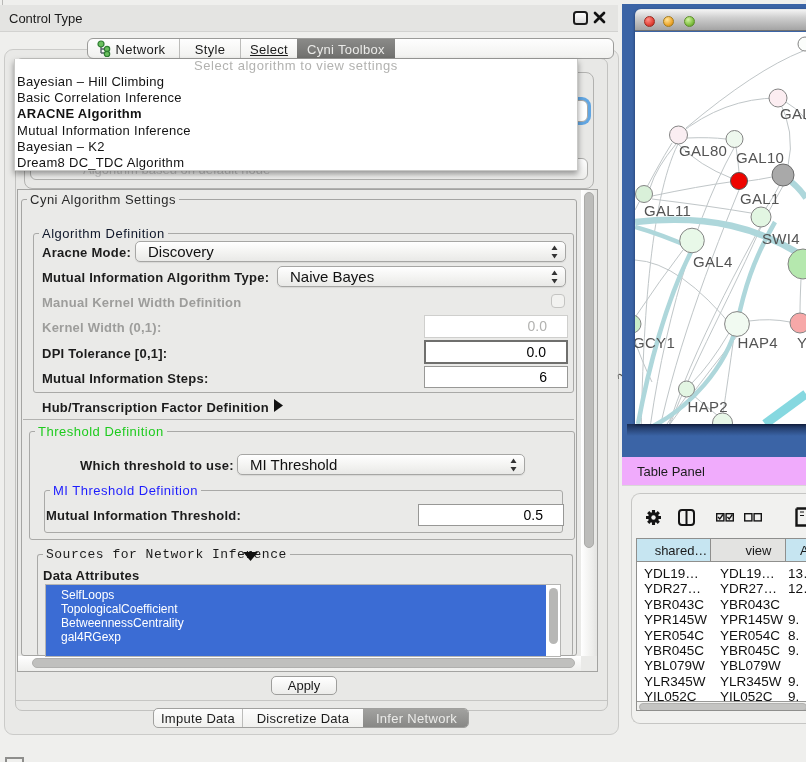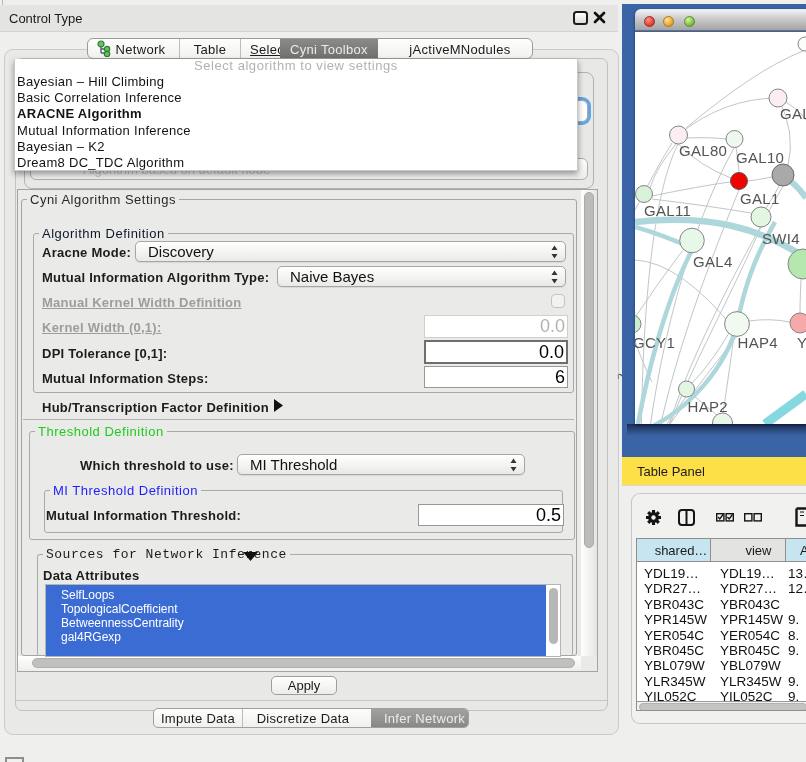--- a/index.html
+++ b/index.html
@@ -1,25 +1,25 @@
 <!DOCTYPE html>
 <html><head>
 <meta charset="utf-8">
 <style>
   * { margin:0; padding:0; box-sizing:border-box; }
   html,body { width:806px; height:762px; overflow:hidden; }
   body { font-family:"Liberation Sans", sans-serif; background:#efefed; position:relative; }
   .abs { position:absolute; }
   .lbl { position:absolute; font-size:13px; font-weight:bold; color:#1c1c1c; white-space:nowrap; letter-spacing:0.25px; }
-  .glbl { position:absolute; font-size:13px; font-weight:bold; color:#9d9d9b; white-space:nowrap; letter-spacing:0.25px;text-decoration:underline; }
+  .glbl { position:absolute; font-size:13px; font-weight:bold; color:#9d9d9b; white-space:nowrap; letter-spacing:0.25px; }
   .combo { position:absolute; height:21px; border:1px solid #a6a6a4; border-radius:5px;
            background:linear-gradient(#ffffff,#f2f2f0 60%,#e9e9e7); box-shadow:0 1px 1px rgba(0,0,0,.08);
            font-size:15px; color:#111; line-height:19px; padding-left:12px; white-space:nowrap; }
   .carr { position:absolute; right:7px; top:3px; width:7px; height:14px; }
-  .tfield { position:absolute; background:#fff; font-size:18px; text-align:right; padding-right:2px; white-space:nowrap; }
+  .tfield { position:absolute; background:#fff; font-size:14px; text-align:right; padding-right:20px; white-space:nowrap; }
   .grp { position:absolute; border:1px solid #a9a9a7; border-radius:3px; }
   .gtitle { position:absolute; font-size:13px; background:#eaeae8; padding:0 3px; white-space:nowrap; letter-spacing:0.5px; }
 </style>
 </head>
 <body>
 
 <div class="abs" style="left:2px;top:0;width:1px;height:5px;background:#b9b9b7;"></div>
 <div class="abs" style="left:0;top:5px;width:618px;height:27px;background:#e4e4e2;border-bottom:1px solid #d2d2d0;">
   <div class="abs" style="left:9px;top:0;height:27px;line-height:28px;font-size:13px;color:#1b1b1b;">Control Type</div>
   <div class="abs" style="left:573px;top:6px;width:15px;height:14px;border:2px solid #1c1c1c;border-radius:3.5px;background:linear-gradient(#fff,#ddd);"></div>
@@ -96,42 +96,41 @@
   </svg>
 <div class="lbl" style="left:43px;top:568px;">Data Attributes</div>
 <div class="abs" style="left:45px;top:584px;width:516px;height:73px;background:#fff;border:1px solid #b5b5b3;"></div>
 <div class="abs" style="left:46px;top:585px;width:500px;height:71px;background:#3b6cd4;"></div>
 <div class="abs" style="left:61px;top:588px;font-size:12px;color:#fff;line-height:14px;white-space:nowrap;">SelfLoops<br>TopologicalCoefficient<br>BetweennessCentrality<br>gal4RGexp</div>
 <div class="abs" style="left:549px;top:588px;width:9px;height:56px;border-radius:5px;background:#b7b7b5;"></div>
 
 <div class="abs" style="left:271px;top:676px;width:66px;height:19px;border:1px solid #9e9e9c;border-radius:5px;background:linear-gradient(#ffffff,#ececea);font-size:13px;text-align:center;line-height:18px;color:#1a1a1a;">Apply</div>
 <div class="abs" style="left:16px;top:700px;width:591px;height:1px;background:#c6c6c4;"></div>
 
-<div class="abs" style="left:87px;top:38px;width:446px;height:21px;border:1px solid #9b9b99;border-radius:6px;background:linear-gradient(#fefefe,#f1f1ef);overflow:hidden;">
+<div class="abs" style="left:87px;top:38px;width:527px;height:21px;border:1px solid #9b9b99;border-radius:6px;background:linear-gradient(#fefefe,#f1f1ef);overflow:hidden;">
   <div class="abs" style="left:0;top:0;width:92px;height:21px;font-size:13px;line-height:21px;letter-spacing:0.3px;color:#1b1b1b;text-align:center;border-right:1px solid #bcbcba;padding-left:14px;">Network</div>
-  <div class="abs" style="left:92px;top:0;width:61px;height:21px;font-size:13px;line-height:21px;letter-spacing:0.3px;color:#1b1b1b;text-align:center;border-right:1px solid #bcbcba;">Table</div>
+  <div class="abs" style="left:92px;top:0;width:61px;height:21px;font-size:13px;line-height:21px;letter-spacing:0.3px;color:#1b1b1b;text-align:center;border-right:1px solid #bcbcba;">Style</div>
   <div class="abs" style="left:153px;top:0;width:56px;height:21px;font-size:13px;line-height:21px;letter-spacing:0.3px;color:#1b1b1b;text-align:center;text-decoration:underline;">Select</div>
-  <div class="abs" style="left:192px;top:0;width:98px;height:21px;font-size:13px;line-height:21px;letter-spacing:0.3px;color:#ebebe9;text-align:center;background:linear-gradient(#8a8a88,#6e6e6c);">Cyni Toolbox</div>
-  <div class="abs" style="left:307px;top:0;width:130px;height:21px;font-size:13px;line-height:21px;letter-spacing:0.3px;color:#1b1b1b;text-align:center;">jActiveMNodules</div>
+  <div class="abs" style="left:209px;top:0;width:98px;height:21px;font-size:13px;line-height:21px;letter-spacing:0.3px;color:#ebebe9;text-align:center;background:linear-gradient(#8a8a88,#6e6e6c);">Cyni Toolbox</div>
 </div>
 <svg class="abs" style="left:96px;top:40px;" width="16" height="17" viewBox="0 0 16 17">
   <path d="M5 5 L5 13 M5 9 L10 9 M5 13 L10 13" stroke="#55606a" stroke-width="1.4" fill="none"></path>
   <circle cx="5" cy="4" r="3" fill="#6abf5e" stroke="#2e7d32" stroke-width="1.2"></circle>
   <circle cx="11" cy="9" r="2.7" fill="#6abf5e" stroke="#2e7d32" stroke-width="1.2"></circle>
   <circle cx="11" cy="14" r="2.7" fill="#6abf5e" stroke="#2e7d32" stroke-width="1.2"></circle>
 </svg>
 
 <div class="abs" style="left:14px;top:59px;width:564px;height:112px;background:#fff;border:1px solid #c9c9c7;border-top:none;box-shadow:0 3px 6px rgba(0,0,0,.4);"></div>
 <div class="abs" style="left:14px;top:58px;width:564px;text-align:center;font-size:13px;letter-spacing:0.55px;color:#b2b2b0;">Select algorithm to view settings</div>
 <div class="abs" style="left:17px;top:74px;font-size:13px;color:#131313;line-height:16.2px;white-space:nowrap;letter-spacing:0.3px;">Bayesian – Hill Climbing<br>Basic Correlation Inference<br><b>ARACNE Algorithm</b><br>Mutual Information Inference<br>Bayesian – K2<br>Dream8 DC_TDC Algorithm</div>
 
 <div class="abs" style="left:153px;top:708px;width:316px;height:20px;border:1px solid #a0a09e;border-radius:5px;background:linear-gradient(#fdfdfd,#f0f0ee);overflow:hidden;">
   <div class="abs" style="left:0;top:0;width:89px;height:20px;font-size:13px;line-height:19px;letter-spacing:0.3px;color:#1b1b1b;text-align:center;border-right:1px solid #bcbcba;">Impute Data</div>
   <div class="abs" style="left:89px;top:0;width:120px;height:20px;font-size:13px;line-height:19px;letter-spacing:0.3px;color:#1b1b1b;text-align:center;">Discretize Data</div>
-  <div class="abs" style="left:209px;top:0;width:107px;height:20px;font-size:13px;line-height:19px;letter-spacing:0.3px;color:#ebebe9;text-align:center;background:linear-gradient(#a2a2a0,#858583);margin-left:8px;">Infer Network</div>
+  <div class="abs" style="left:209px;top:0;width:107px;height:20px;font-size:13px;line-height:19px;letter-spacing:0.3px;color:#ebebe9;text-align:center;background:linear-gradient(#a2a2a0,#858583);">Infer Network</div>
 </div>
 
 <div class="abs" style="left:5px;top:757px;width:19px;height:14px;border:2px solid #8e8e8c;background:#f0f0ee;"></div>
 
 <svg class="abs" style="left:617px;top:372px;" width="6" height="8" viewBox="0 0 6 8">
     <path d="M5.5 3.5 Q 3 0.5 0.8 3 Q 2.5 1.8 5 4.5 Z" fill="#555553"></path>
     <path d="M1.2 3 L1.6 7" stroke="#777775" stroke-width="1"></path>
   </svg>
 
 <div class="abs" style="left:622px;top:4px;width:184px;height:453px;background:#3b64a6;"></div>
@@ -211,21 +210,21 @@
     <text x="644" y="215.5">GAL11</text>
     <text x="762" y="244">SWI4</text>
     <text x="693" y="267">GAL4</text>
     <text x="633" y="348">GCY1</text>
     <text x="737.5" y="348">HAP4</text>
     <text x="797" y="348">Y</text>
     <text x="687.5" y="412">HAP2</text>
   </g>
 </svg>
 
-<div class="abs" style="left:622px;top:457px;width:184px;height:29px;background:#fde047;border-bottom:1px solid #d8d8d6;">
+<div class="abs" style="left:622px;top:457px;width:184px;height:29px;background:#f0abfc;border-bottom:1px solid #d8d8d6;">
   <div class="abs" style="left:15px;top:0;height:29px;line-height:30px;font-size:13px;color:#1b1b1b;">Table Panel</div>
 </div>
 <div class="abs" style="left:631px;top:493px;width:175px;height:231px;background:#f1f1ef;border:1px solid #c6c6c4;border-right:none;border-radius:9px 0 0 9px;"></div>
 
 <svg class="abs" style="left:645px;top:509px;" width="17" height="17" viewBox="0 0 17 17">
   <g fill="#141414">
       <circle cx="8.5" cy="8.5" r="5.4"></circle>
   <g stroke="#141414" stroke-width="3.1" stroke-linecap="butt">
     <path d="M8.5 1 V 5 M8.5 12 V 16 M1 8.5 H 5 M12 8.5 H 16 M3.2 3.2 L6 6 M11 11 L13.8 13.8 M13.8 3.2 L11 6 M6 11 L3.2 13.8"></path>
   </g>

